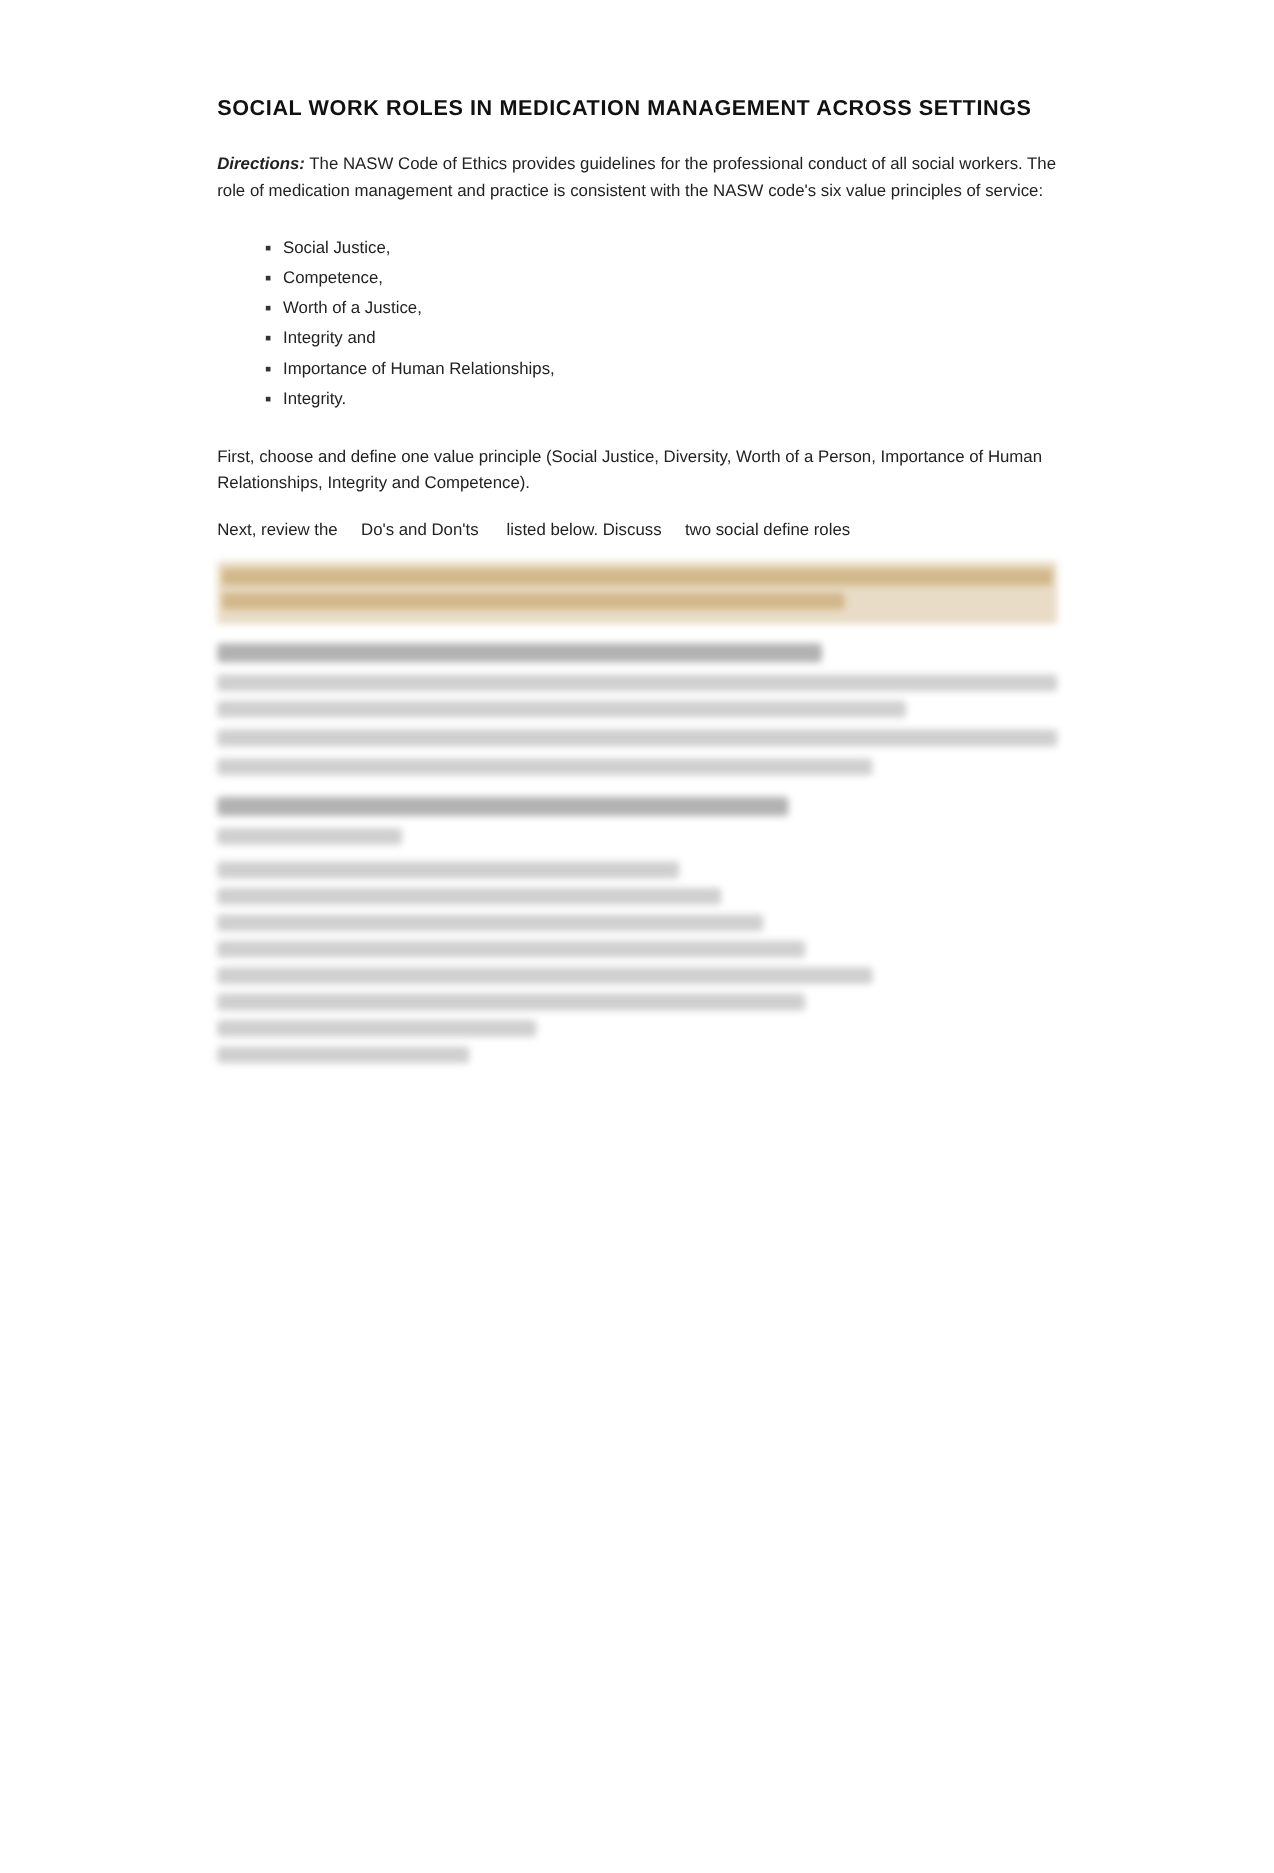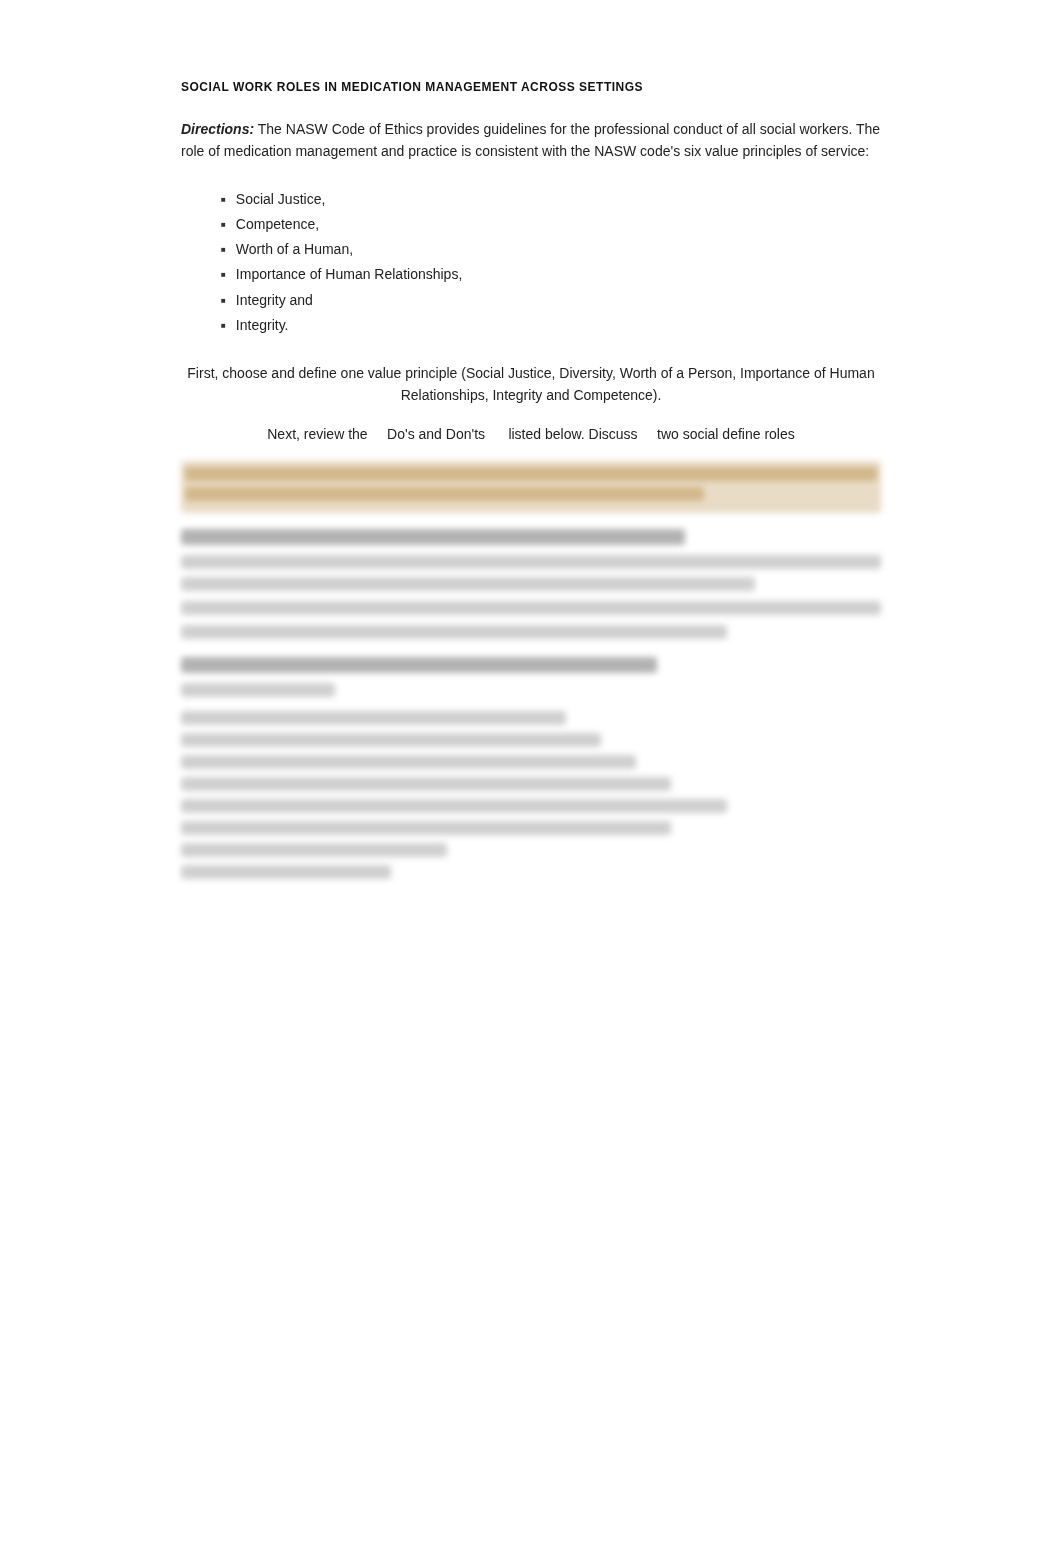--- a/index.html
+++ b/index.html
@@ -17,21 +17,21 @@
       min-height: 1561px;
     }
 
     .page {
       max-width: 820px;
       margin: 0 auto;
       padding: 80px 60px;
     }
 
     .title {
-      font-size: 12px;
+      font-size: 18px;
       font-weight: bold;
       letter-spacing: 0.5px;
       margin-bottom: 24px;
       color: #111;
     }
 
     .directions-block {
       margin-bottom: 24px;
       line-height: 1.6;
     }
@@ -51,21 +51,20 @@
       content: "\25A0";
       font-size: 8px;
       margin-right: 10px;
       vertical-align: middle;
       color: #333;
     }
 
     .next-block {
       margin-bottom: 16px;
       line-height: 1.6;
-      text-align: center;
     }
 
     .blurred-section {
       margin-top: 8px;
     }
 
     .blurred-line {
       height: 14px;
       border-radius: 3px;
       margin-bottom: 8px;
@@ -113,23 +112,23 @@
   <div class="title">SOCIAL WORK ROLES IN MEDICATION MANAGEMENT ACROSS SETTINGS</div>
 
   <div class="directions-block">
     <span class="directions-label">Directions:</span>
     <span>The NASW Code of Ethics provides guidelines for the professional conduct of all social workers. The role of medication management and practice is consistent with the NASW code's   six value principles       of service:</span>
   </div>
 
   <ul class="bullet-list">
     <li>Social Justice,</li>
     <li>Competence,</li>
-    <li>Worth of a Human,</li>
+    <li>Worth of a Justice,</li>
+    <li>Integrity and</li>
     <li>Importance of Human Relationships,</li>
-    <li>Integrity and</li>
     <li>Integrity.</li>
   </ul>
 
   <div class="next-block">
     <span>First, choose and define    one  value principle    (Social Justice, Diversity, Worth of a Person, Importance of Human Relationships, Integrity and Competence).</span>
   </div>
 
   <div class="next-block">
     <span>Next, review the</span>
     &nbsp;&nbsp;&nbsp;

